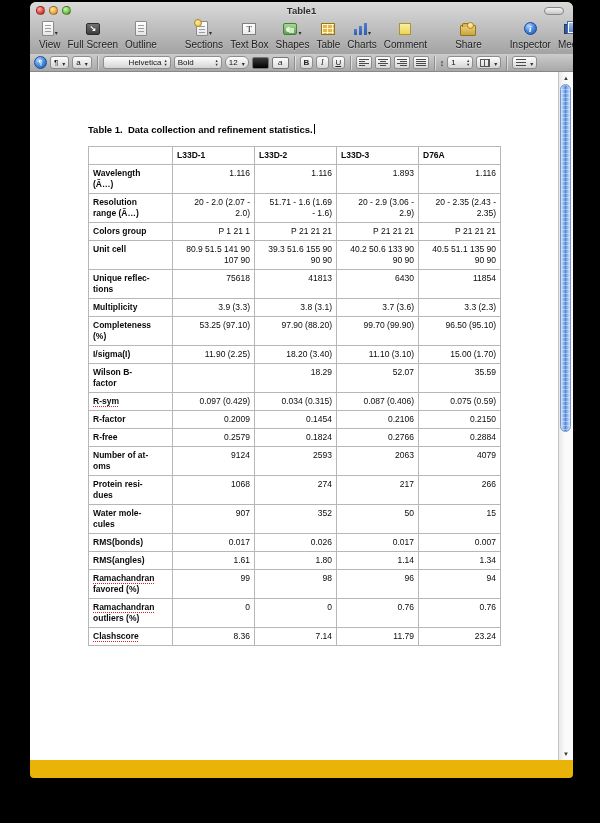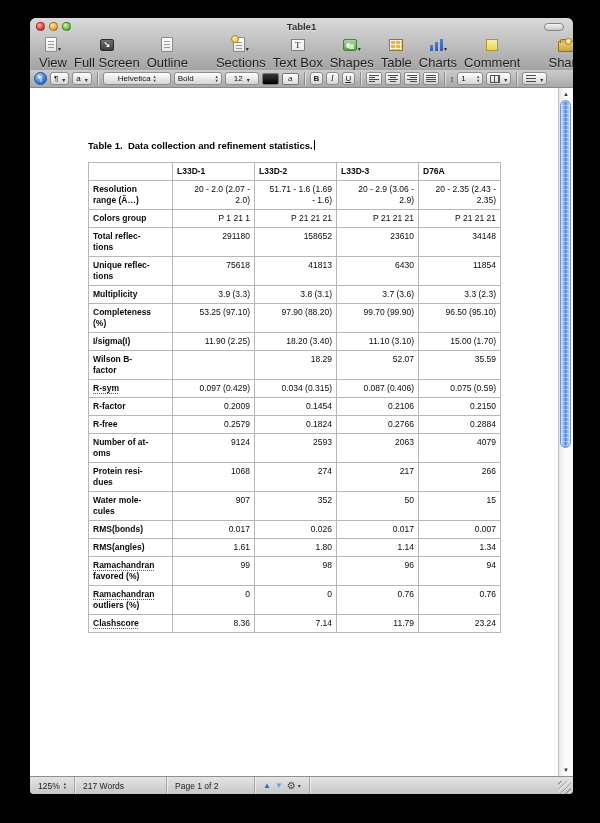--- a/index.html
+++ b/index.html
@@ -1,37 +1,37 @@
 <!DOCTYPE html>
 <html><head>
 <meta charset="utf-8">
 <style>
   html,body{margin:0;padding:0;background:#000;}
   .stage{position:relative;width:600px;height:823px;background:#000;overflow:hidden;
          font-family:"Liberation Sans",sans-serif;-webkit-font-smoothing:antialiased;}
-  .window{position:absolute;left:30px;top:18px;width:543px;height:776px;background:#eab308;
+  .window{position:absolute;left:30px;top:2px;width:543px;height:776px;background:#eab308;
           border-radius:6px 6px 4px 4px;overflow:hidden;box-shadow:0 0 0 1px #000;text-decoration:underline;}
   
   .chrome{position:absolute;left:0;top:0;right:0;height:52px;
           background:linear-gradient(#dadada,#b4b4b4 70%,#a3a3a3);border-bottom:1px solid #737373;}
   .titlebar{position:relative;height:18px;}
   .tl-group{position:absolute;left:6px;top:4px;display:flex;gap:4px;}
   .tl{width:9px;height:9px;border-radius:50%;border:1px solid rgba(0,0,0,.35);box-sizing:border-box;}
   .tl.red{background:radial-gradient(circle at 35% 30%,#ffb0a8,#e04438 60%,#a8251c);}
   .tl.yellow{background:radial-gradient(circle at 35% 30%,#ffe9a8,#f3a93c 60%,#b2720f);}
   .tl.green{background:radial-gradient(circle at 35% 30%,#d2f7b2,#6fc243 60%,#2f7d12);}
   .wtitle{position:absolute;left:0;right:0;top:3px;text-align:center;font-size:9.5px;font-weight:bold;
           color:#2e2e2e;text-shadow:0 1px 0 rgba(255,255,255,.5);}
   .pill{position:absolute;right:9px;top:5px;width:20px;height:8px;border-radius:4px;
         border:1px solid #868686;background:linear-gradient(#f4f4f4,#c6c6c6);box-sizing:border-box;}
   .toolbar{position:absolute;left:2px;right:2px;top:18px;height:34px;display:flex;align-items:flex-start;}
   .tb-item{display:flex;flex-direction:column;align-items:center;margin-left:7px;cursor:default;}
   .tb-item.gap{margin-left:28px;}
   .tb-iconrow{height:17px;display:flex;align-items:center;}
-  .tblabel{font-size:13px;color:#1c1c1c;margin-top:2px;text-shadow:0 1px 0 rgba(255,255,255,.4);white-space:nowrap;}
+  .tblabel{font-size:10px;color:#1c1c1c;margin-top:2px;text-shadow:0 1px 0 rgba(255,255,255,.4);white-space:nowrap;}
   .dd{font-size:6px;color:#2e2e2e;margin-left:1px;align-self:flex-end;padding-bottom:1px;}
   
   .tbicon{display:inline-flex;align-items:center;justify-content:center;position:relative;box-sizing:border-box;}
   .ic-view,.ic-outline{width:12px;height:15px;background:linear-gradient(#fff,#e6e6e6);border:1px solid #8a8a8a;border-radius:1px;}
   .ic-view::after,.ic-outline::after{content:"";position:absolute;left:2px;right:2px;top:3px;height:9px;
       background:repeating-linear-gradient(#9a9aa2 0 1px,transparent 1px 3px);}
   .ic-fullscreen{width:14px;height:12px;background:linear-gradient(#707070,#3d3d3d);border:1px solid #2b2b2b;border-radius:2px;color:#fff;font-size:8px;font-weight:bold;}
   .ic-fullscreen::after{content:"↘";}
   .ic-sections{width:12px;height:15px;background:linear-gradient(#fff,#e6e6e6);border:1px solid #8a8a8a;border-radius:1px;}
   .ic-sections::after{content:"";position:absolute;left:2px;right:2px;top:4px;height:8px;
@@ -239,35 +239,35 @@
       <span class="sphere">¶</span>
       <span class="fsel">
           <span>¶</span>
           <span class="dd">▾</span>
         </span>
       <span class="fsel">
           <span>a</span>
           <span class="dd">▾</span>
         </span>
       <span class="fdiv"></span>
-      <span class="fsel" style="width:68px;justify-content:center;">
+      <span class="fsel" style="width:68px;justify-content:flex-end;">
           <span>Helvetica</span>
           <span class="stepper">
             <span>▴</span>
             <span>▾</span>
           </span>
         </span>
       <span class="fsel" style="width:48px;justify-content:space-between;">
           <span>Bold</span>
           <span class="stepper">
             <span>▴</span>
             <span>▾</span>
           </span>
         </span>
-      <span class="fsel" style="width:34px;justify-content:center;">
+      <span class="fsel" style="width:24px;justify-content:center;border-radius:6px;">
           <span>12</span>
           <span class="dd">▾</span>
         </span>
       <span class="well blackwell"></span>
       <span class="well hl">a</span>
       <span class="fdiv"></span>
       <span class="fbtn b">B</span>
       <span class="fbtn i">I</span>
       <span class="fbtn u">U</span>
       <span class="fdiv"></span>
@@ -329,45 +329,56 @@
             <tr>
               <th></th>
               <th>L33D-1</th>
               <th>L33D-2</th>
               <th>L33D-3</th>
               <th>D76A</th>
             </tr>
           </thead>
         <tbody>
             <tr>
+              <th class="rowlabel">Wavelength
+(Ã…)</th>
+              <td class="val">1.116</td>
+              <td class="val">1.116</td>
+              <td class="val">1.893</td>
+              <td class="val">1.116</td>
+            </tr>
+            <tr>
               <th class="rowlabel">Resolution
 range (Ã…)</th>
               <td class="val">20 - 2.0 (2.07 -
 2.0)</td>
               <td class="val">51.71 - 1.6 (1.69
 - 1.6)</td>
               <td class="val">20 - 2.9 (3.06 -
 2.9)</td>
               <td class="val">20 - 2.35 (2.43 -
 2.35)</td>
             </tr>
             <tr>
               <th class="rowlabel">Colors group</th>
               <td class="val">P 1 21 1</td>
               <td class="val">P 21 21 21</td>
               <td class="val">P 21 21 21</td>
               <td class="val">P 21 21 21</td>
             </tr>
             <tr>
-              <th class="rowlabel">Total reflec-
-tions</th>
-              <td class="val">291180</td>
-              <td class="val">158652</td>
-              <td class="val">23610</td>
-              <td class="val">34148</td>
+              <th class="rowlabel">Unit cell</th>
+              <td class="val">80.9 51.5 141 90
+107 90</td>
+              <td class="val">39.3 51.6 155 90
+90 90</td>
+              <td class="val">40.2 50.6 133 90
+90 90</td>
+              <td class="val">40.5 51.1 135 90
+90 90</td>
             </tr>
             <tr>
               <th class="rowlabel">Unique reflec-
 tions</th>
               <td class="val">75618</td>
               <td class="val">41813</td>
               <td class="val">6430</td>
               <td class="val">11854</td>
             </tr>
             <tr>
@@ -485,38 +496,15 @@
           </tbody>
       </table>
     </div>
 
     <div class="vscroll">
       <span class="sarrow up">▲</span>
       <span class="thumb"></span>
       <span class="sarrow down">▼</span>
     </div>
 
-    <div class="statusbar">
-      <div class="sb-seg">
-        <span>125%</span>
-        <span class="stepper">
-            <span>▴</span>
-            <span>▾</span>
-          </span>
-      </div>
-      <div class="sb-seg sb-words">
-        <span>217 Words</span>
-      </div>
-      <div class="sb-seg sb-page">
-        <span>Page 1 of 2</span>
-      </div>
-      <div class="sb-seg">
-        <span class="navtri upt">▲</span>
-        <span class="navtri dnt">▼</span>
-        <span class="gear">⚙</span>
-          <span class="gear-dd">▾</span>
-      </div>
-      <div class="sb-rest"></div>
-      <div class="grip"></div>
-    </div>
 
   </div>
 </div>
 
 </body></html>

